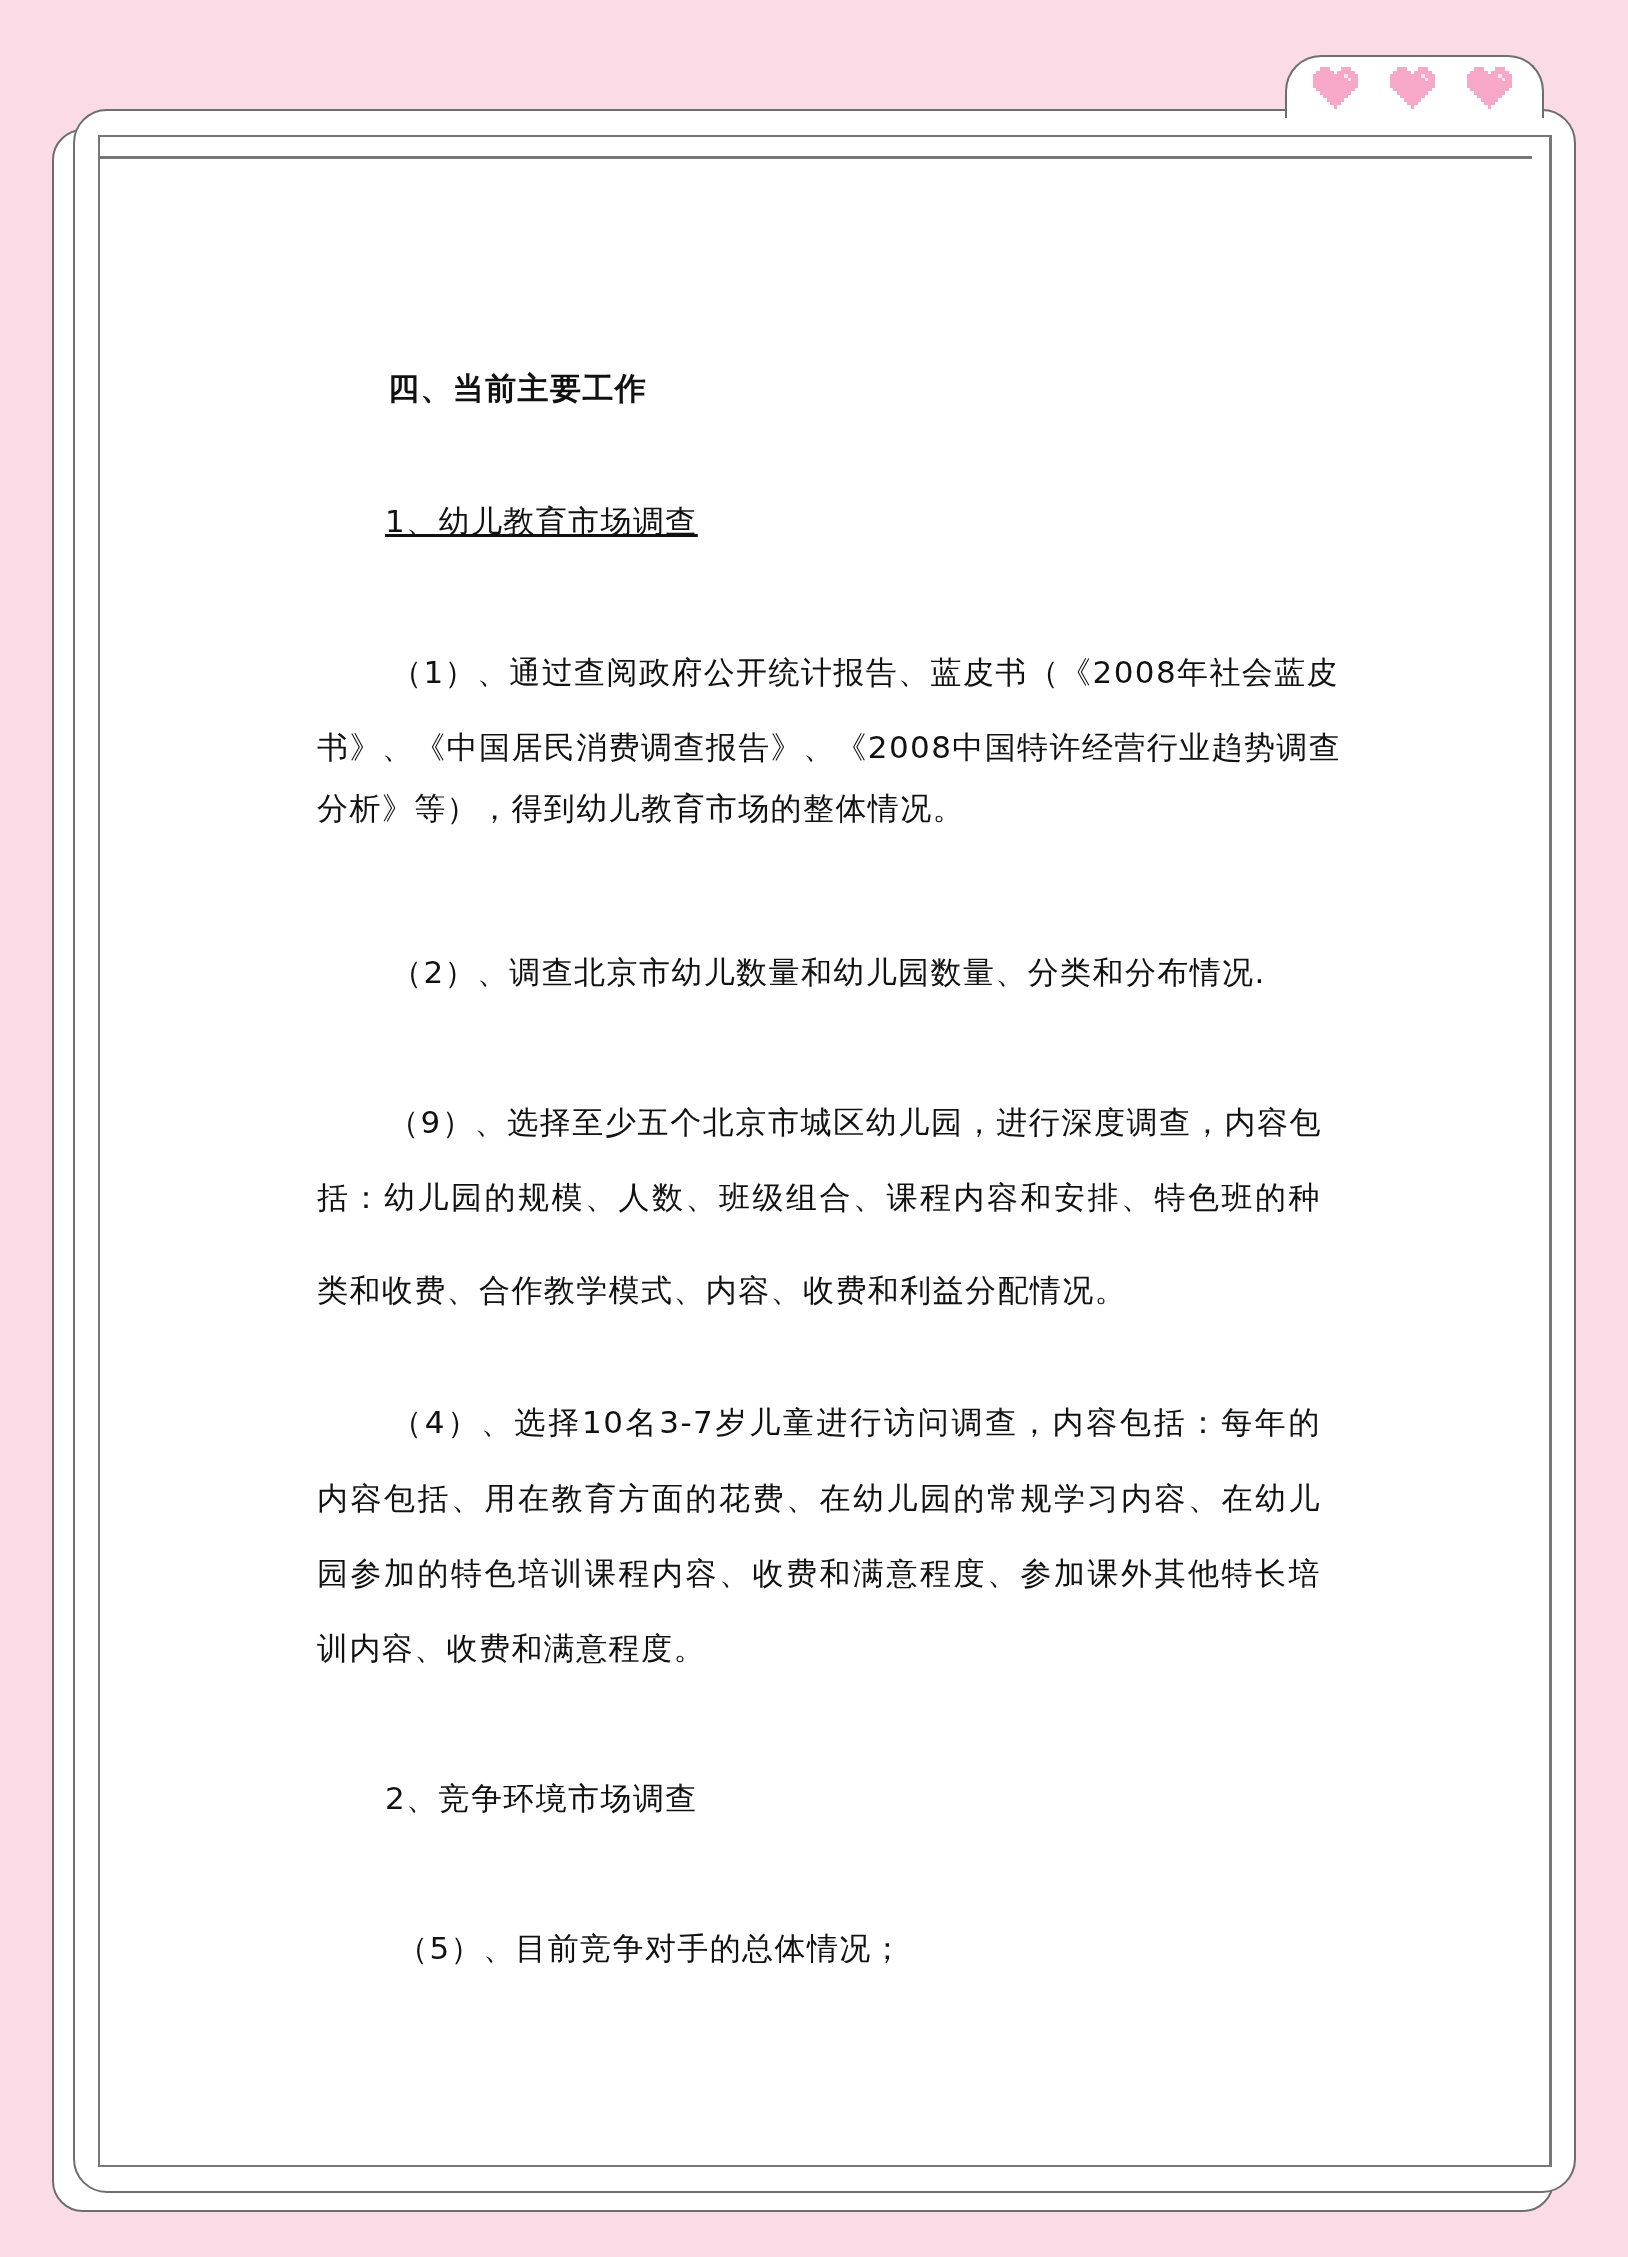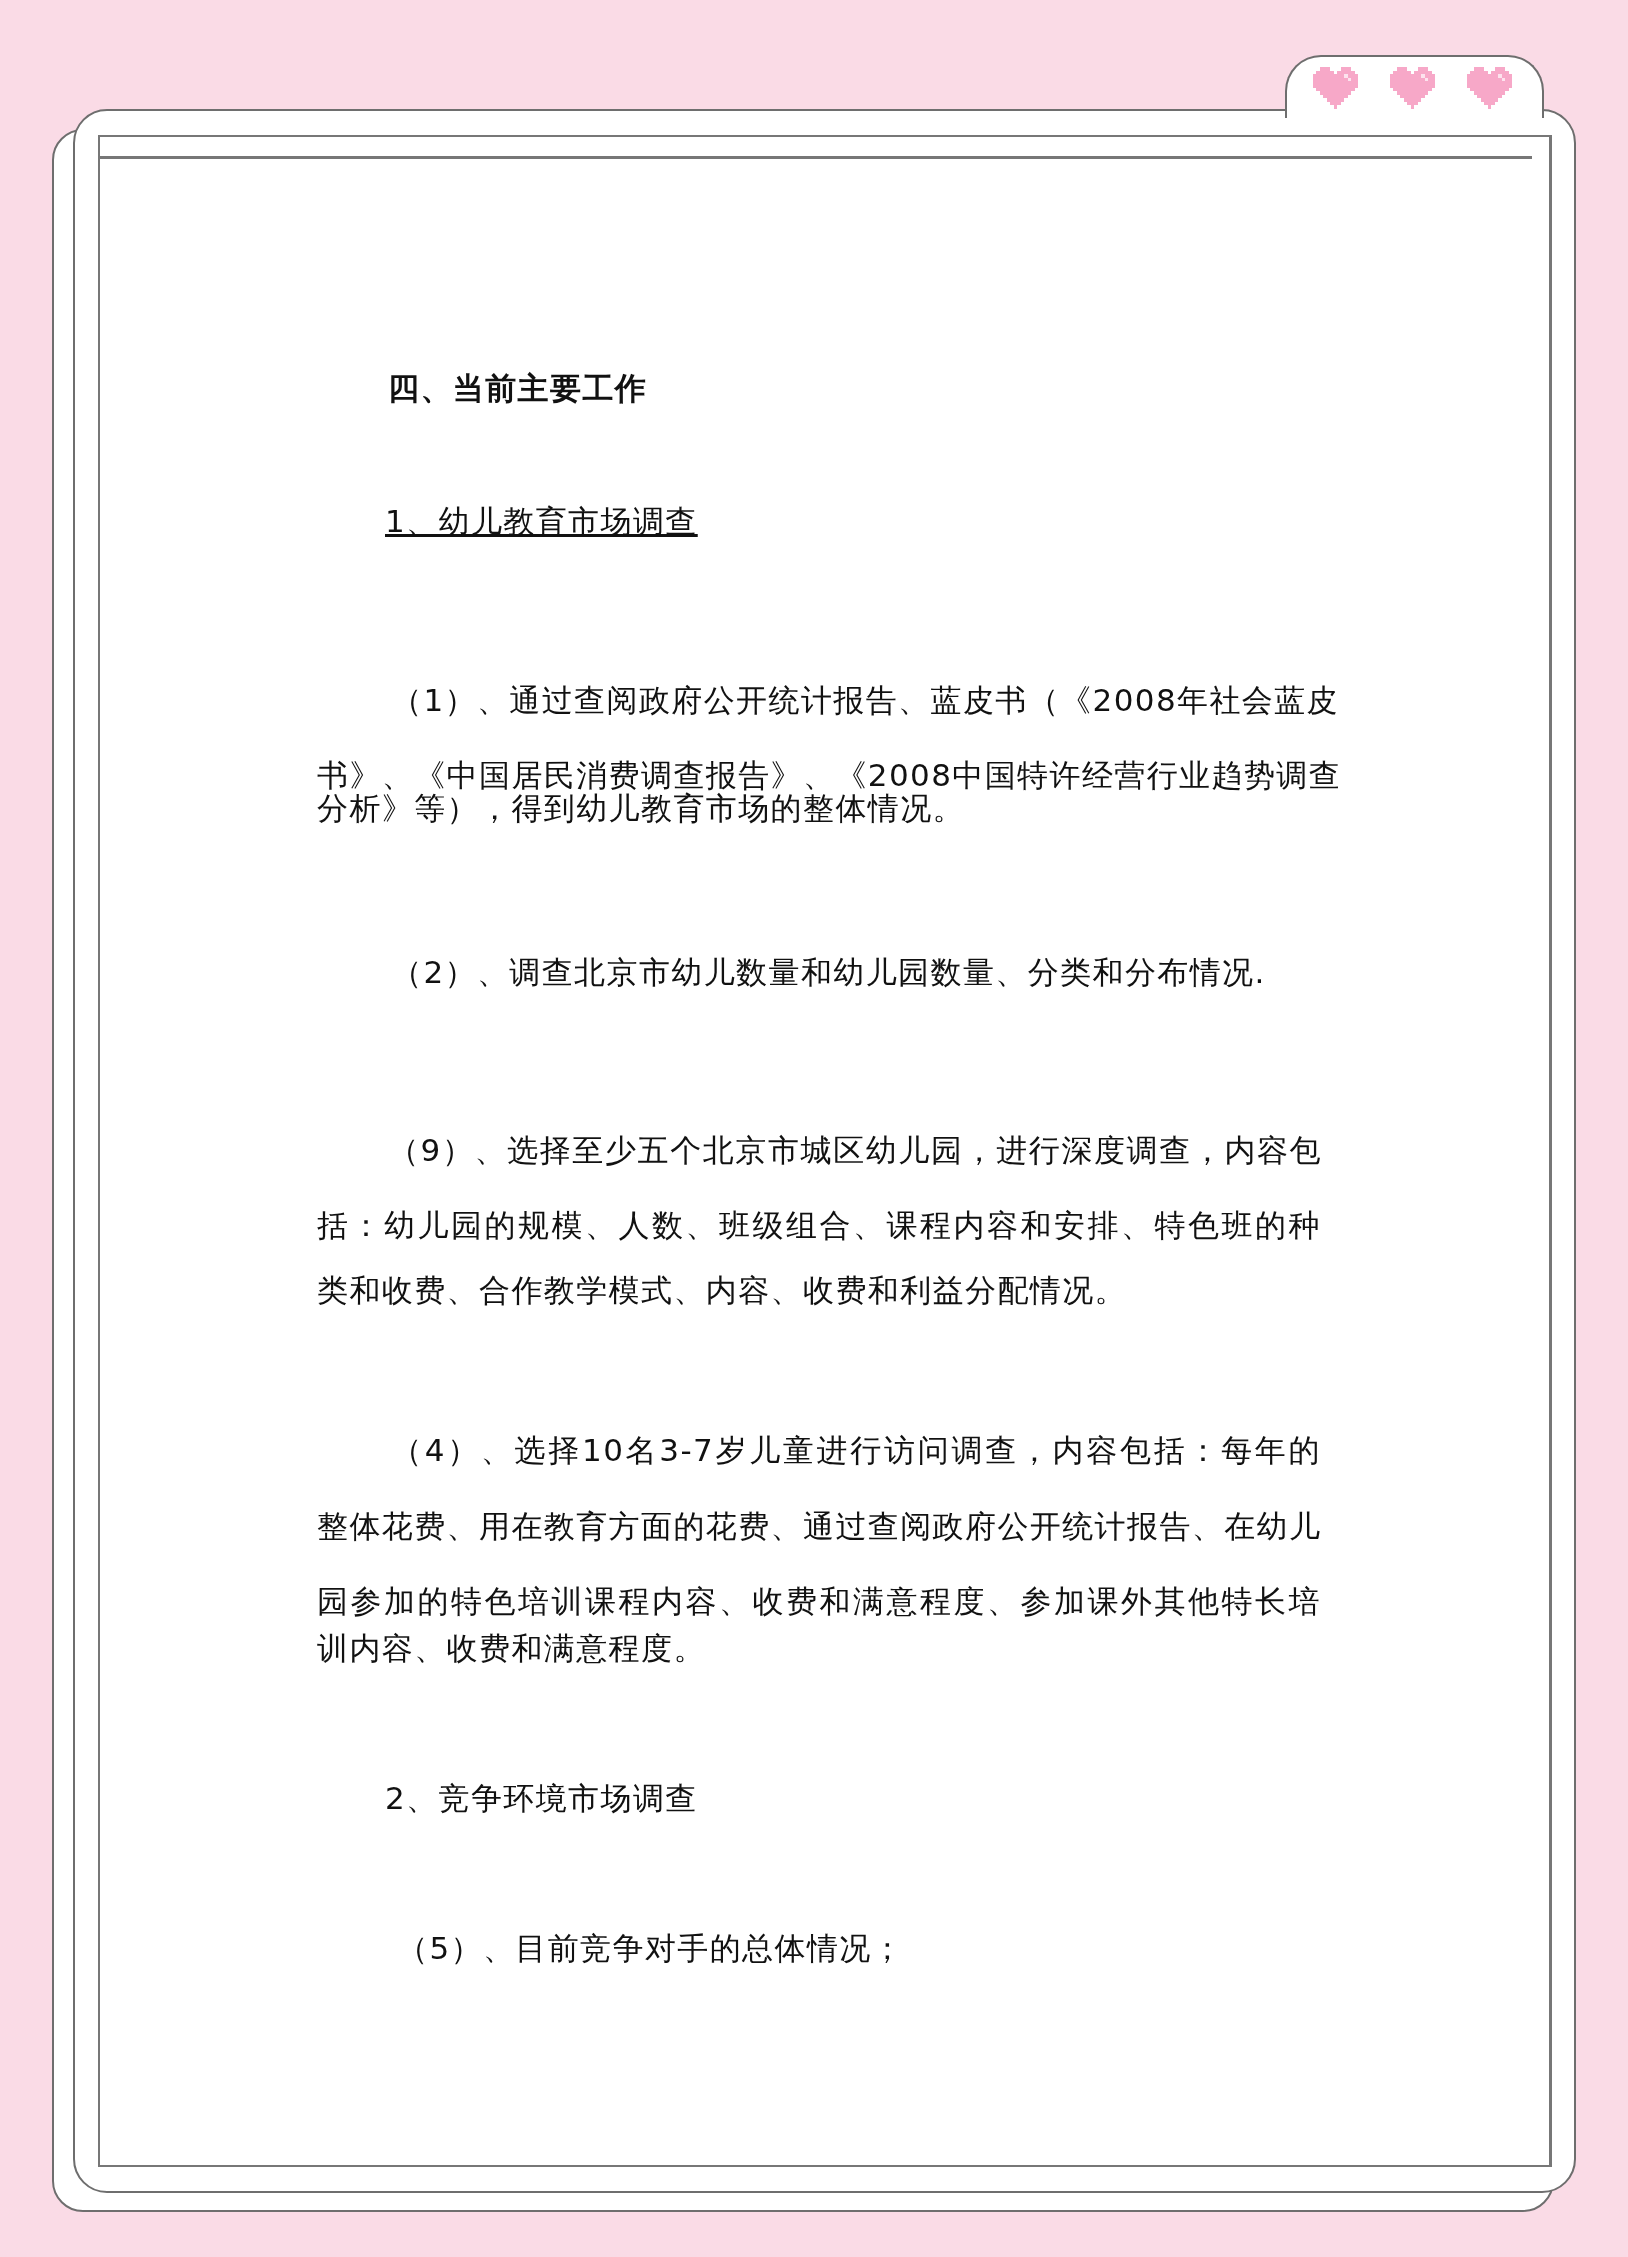--- a/index.html
+++ b/index.html
@@ -7,21 +7,21 @@
   .back-frame { position:absolute; left:52px; top:129px; width:1502px; height:2083px; background:#fff; border:2.7px solid #6e6e6e; border-radius:31px; box-sizing:border-box; }
   .front-frame { position:absolute; left:73px; top:109px; width:1503px; height:2084px; background:#fff; border:2.7px solid #6e6e6e; border-radius:34px; box-sizing:border-box; }
   .tab { position:absolute; left:1285px; top:55px; width:259px; height:63px; background:#fff; border:2.7px solid #6e6e6e; border-bottom:none; border-radius:36px 36px 0 0; box-sizing:border-box; }
   .tab-cover { position:absolute; left:1287px; top:107px; width:253px; height:7.2px; background:#fff; }
   .heart { position:absolute; top:67px; width:45px; height:42px; }
   .inner-rect { position:absolute; left:98px; top:135px; width:1454px; height:2032px; border:2.7px solid #777; border-right-width:3.6px; box-sizing:border-box; background:#fff; }
   .top-bar-line { position:absolute; left:98px; top:156px; width:1434px; height:2.7px; background:#777; }
   .content { position:absolute; left:317px; top:335px; width:1004px; color:#111; }
   .line { position:absolute; left:0; white-space:nowrap; font-size:31px; letter-spacing:1.4px; font-family:"DejaVu Sans", sans-serif; }
   .heading { font-family:"DejaVu Serif", serif; font-weight:bold; }
-  .justify { width:1004px; text-align:justify; text-align-last:justify;margin-top:28px; }
+  .justify { width:1004px; text-align:justify; text-align-last:justify; }
 </style>
 </head>
 <body>
 
 <div class="back-frame"></div>
 <div class="front-frame"></div>
 <div class="tab"></div>
 <div class="tab-cover"></div>
 
 <svg class="heart" style="left:1313px" viewBox="0 0 13 12" shape-rendering="crispEdges">
@@ -52,21 +52,21 @@
   <div class="line justify" style="top:392px;">书》、《中国居民消费调查报告》、《2008中国特许经营行业趋势调查</div>
   <div class="line" style="top:453px;">分析》等），得到幼儿教育市场的整体情况。</div>
 
   <div class="line" style="top:617px; left:74px;">（2）、调查北京市幼儿数量和幼儿园数量、分类和分布情况.</div>
 
   <div class="line justify" style="top:767px; padding-left:71px; width:934px;">（9）、选择至少五个北京市城区幼儿园，进行深度调查，内容包</div>
   <div class="line justify" style="top:842px;">括：幼儿园的规模、人数、班级组合、课程内容和安排、特色班的种</div>
   <div class="line" style="top:917px;margin-top:18px;">类和收费、合作教学模式、内容、收费和利益分配情况。</div>
 
   <div class="line justify" style="top:1067px; padding-left:74px; width:930px;">（4）、选择10名3-7岁儿童进行访问调查，内容包括：每年的</div>
-  <div class="line justify" style="top:1143px;">整体花费、用在教育方面的花费、通过查阅政府公开统计报告、在幼儿</div>
+  <div class="line justify" style="top:1143px;">内容包括、用在教育方面的花费、在幼儿园的常规学习内容、在幼儿</div>
   <div class="line justify" style="top:1218px;">园参加的特色培训课程内容、收费和满意程度、参加课外其他特长培</div>
   <div class="line" style="top:1293px;">训内容、收费和满意程度。</div>
 
   <div class="line" style="left:68px; top:1443px;">2、竞争环境市场调查</div>
 
   <div class="line" style="left:80px; top:1593px;">（5）、目前竞争对手的总体情况；</div>
 </div>
 
 
 </body></html>

